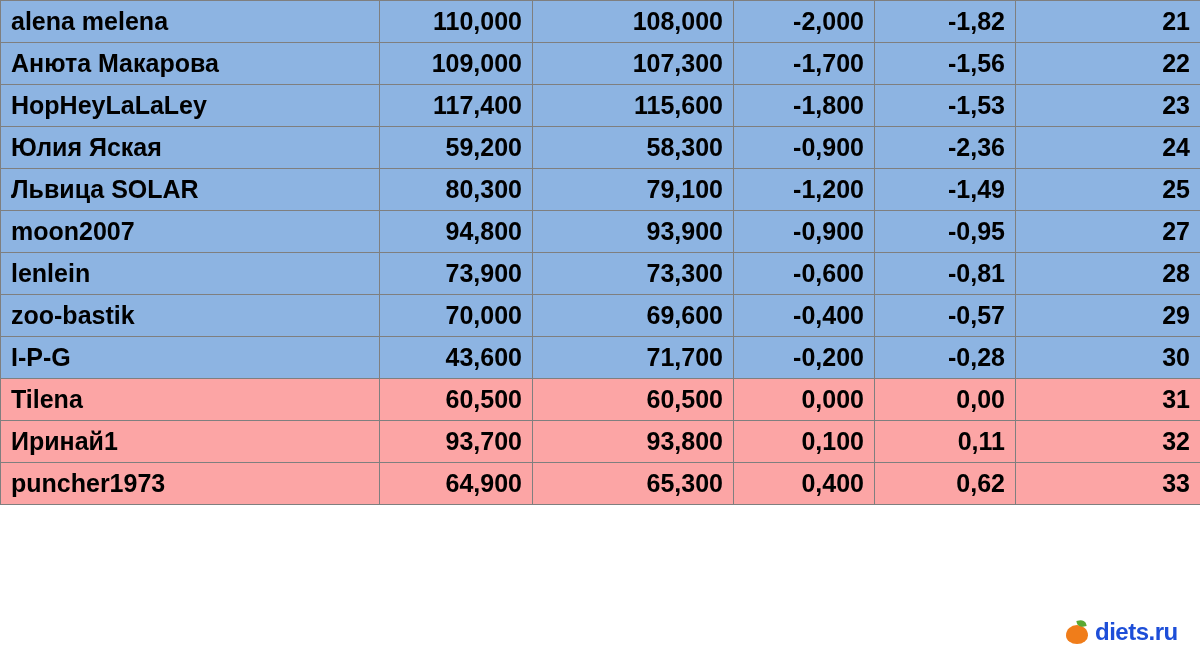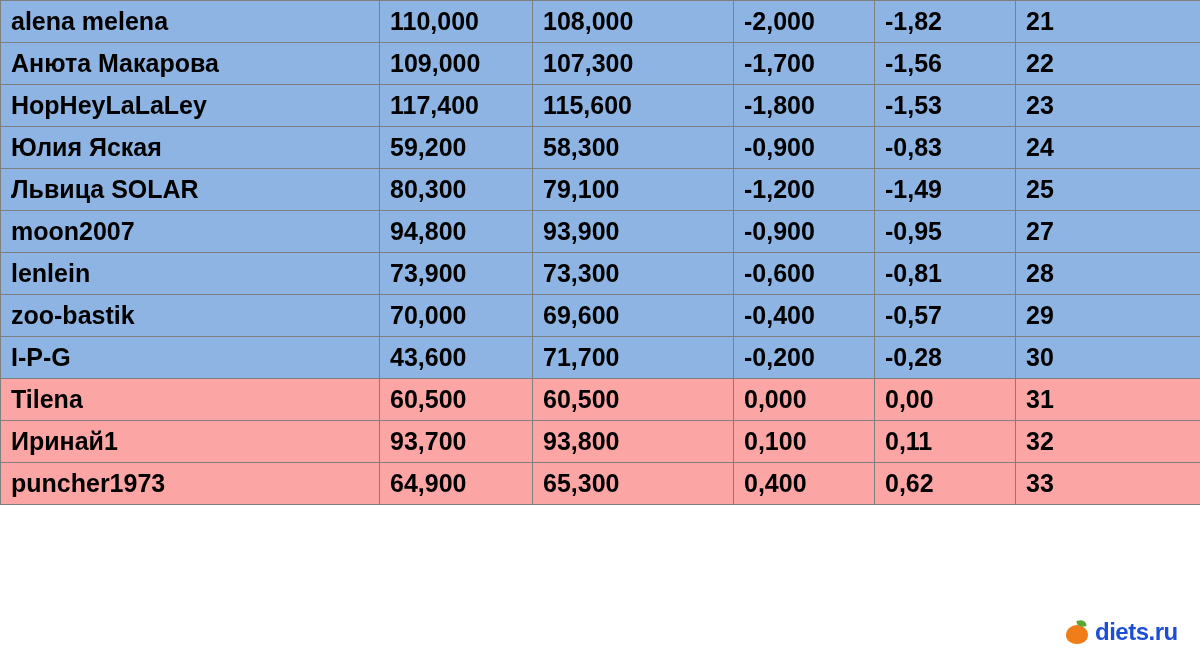--- a/index.html
+++ b/index.html
@@ -37,22 +37,22 @@
     font-size: 25px;
     font-weight: bold;
     color: #000000;
     white-space: nowrap;
     overflow: hidden;
   }
   tr.blue td { background: #8db4e2; }
   tr.white td { background: #fca5a5; }
 
   td.name  { text-align: left; padding-left: 8px; }
-  td.num   { text-align: left; }
-  td.rank  { text-align: left; color: #1f6fc4; }
+  td.num   { text-align: right; }
+  td.rank  { text-align: right; color: #1f6fc4; }
 
   .footer-logo {
     position: absolute;
     left: 1065px;
     top: 618px;
     display: flex;
     align-items: center;
     gap: 6px;
   }
   .apple-icon {
@@ -119,21 +119,21 @@
           <td class="num">115,600</td>
           <td class="num">-1,800</td>
           <td class="num">-1,53</td>
           <td class="rank">23</td>
         </tr>
         <tr class="blue">
           <td class="name">Юлия Яская</td>
           <td class="num">59,200</td>
           <td class="num">58,300</td>
           <td class="num">-0,900</td>
-          <td class="num">-0,83</td>
+          <td class="num">-2,36</td>
           <td class="rank">24</td>
         </tr>
         <tr class="blue">
           <td class="name">Львица SOLAR</td>
           <td class="num">80,300</td>
           <td class="num">79,100</td>
           <td class="num">-1,200</td>
           <td class="num">-1,49</td>
           <td class="rank">25</td>
         </tr>

